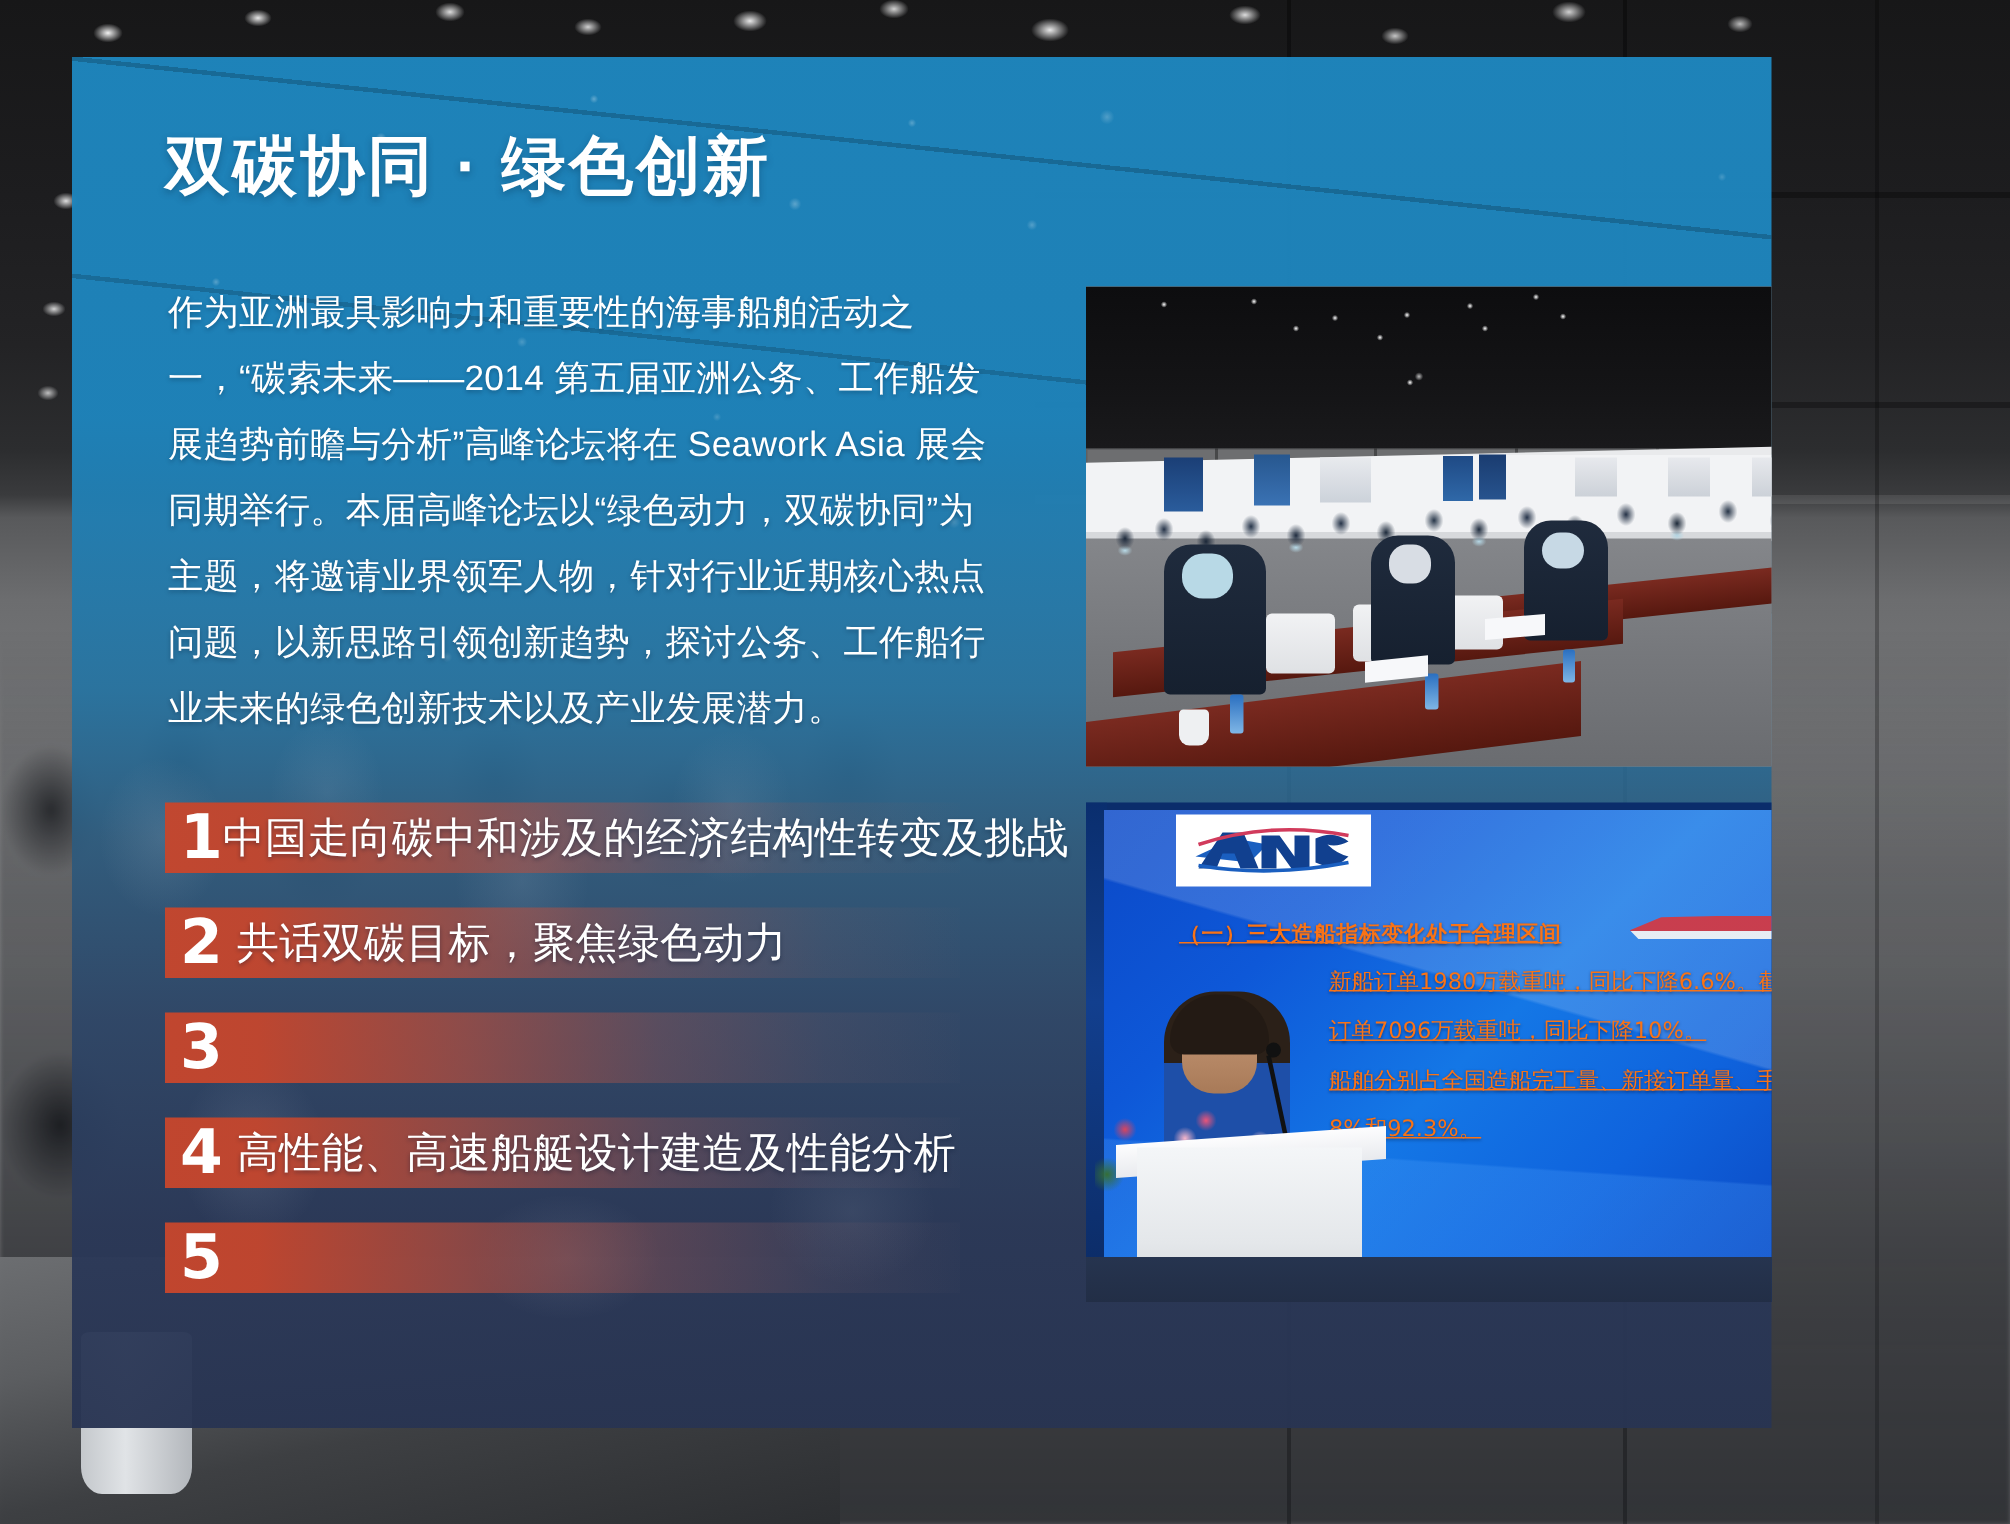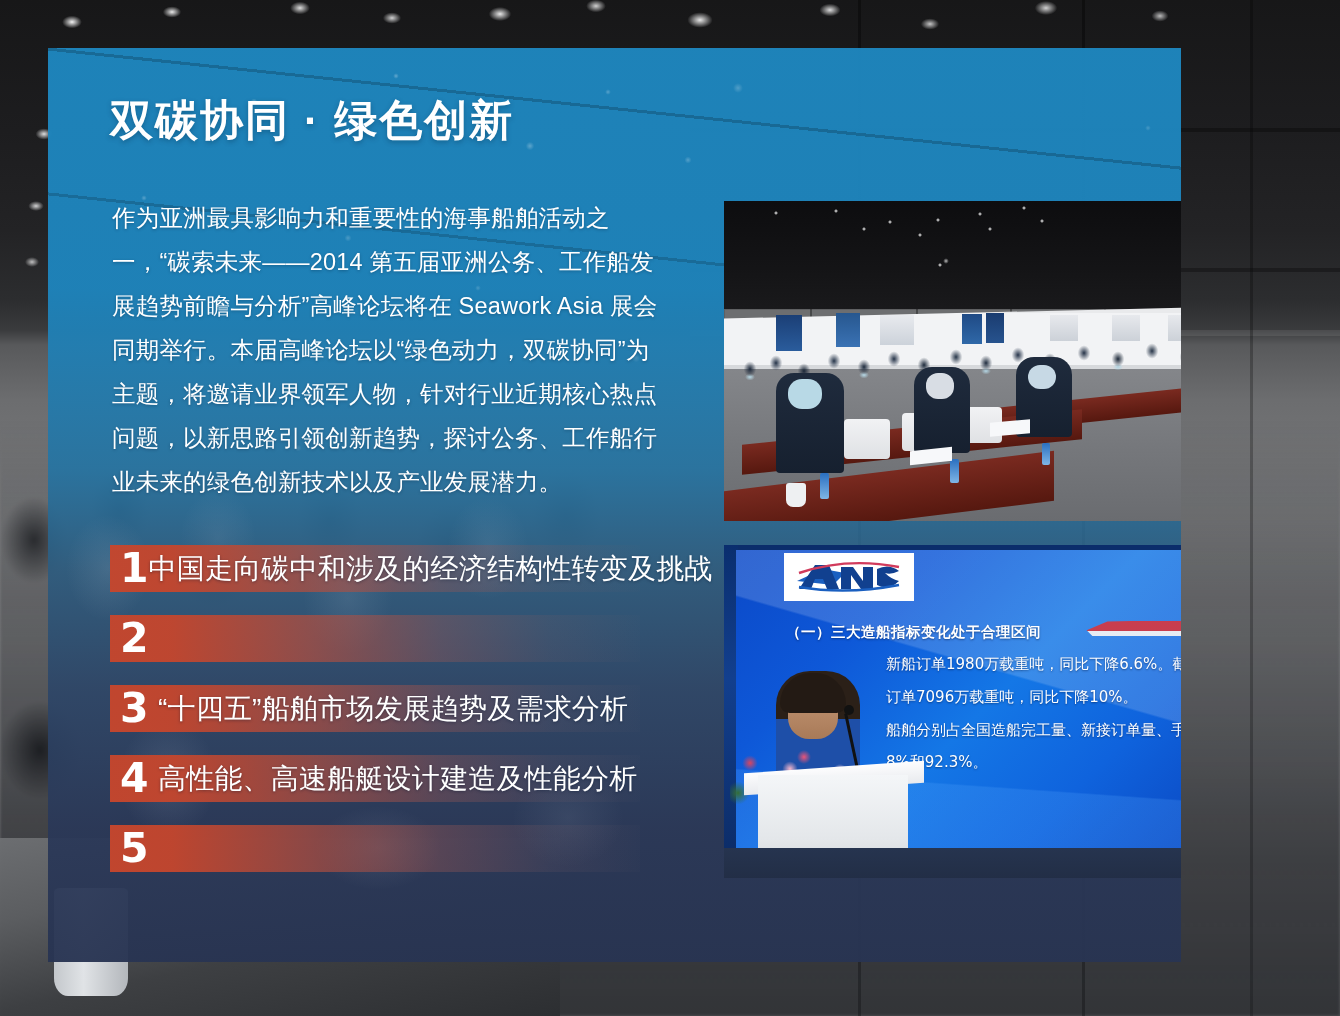--- a/index.html
+++ b/index.html
@@ -87,21 +87,21 @@
     position: absolute;
     left: 54px; top: 888px; width: 74px; height: 108px;
     background: linear-gradient(90deg, #cfd3d7, #eef1f4 40%, #bdc1c6);
     border-radius: 6px 6px 14px 14px / 4px 4px 18px 18px;
     opacity: .92;
   }
 
   
   .panel {
     position: absolute;
-    left: 48px; top: 48px;
+    left: 48px; top: 38px;
     width: 1133px; height: 914px;
     overflow: hidden;
     background:
       linear-gradient(180deg,
         rgba(30,134,190,.97) 0px,
         rgba(30,132,188,.96) 240px,
         rgba(38,116,162,.93) 420px,
         rgba(44,92,128,.90) 520px,
         rgba(45,70,104,.92) 640px,
         rgba(42,56,88,.94) 780px,
@@ -360,23 +360,24 @@
   .ps-logo svg { display: block; }
   .ps-ship {
     position: absolute; right: 6px; top: 60px; width: 130px; height: 36px;
     background:
       linear-gradient(180deg, transparent 0 44%, #d03a46 44% 72%, #f0f2f4 72% 86%, transparent 86%);
     clip-path: polygon(2% 70%, 18% 46%, 92% 40%, 100% 62%, 88% 92%, 8% 92%);
     opacity: .95;
   }
   .ps-slide-text {
     position: absolute; left: 62px; top: 78px; right: 6px;
-    color: #ffffff;
+    color: #f97316;
     font-family: "DejaVu Sans", sans-serif;
     text-shadow: 0 1px 2px rgba(0,20,60,.5);
+    text-decoration: underline;
   }
   .ps-heading { font-size: 14.5px; font-weight: bold; margin-bottom: 13px; letter-spacing: .5px; }
   .ps-line { font-size: 15px; margin-bottom: 14px; line-height: 1.25; white-space: nowrap; }
   .ps-line.indent { padding-left: 42px; }
   .ps-line.indent2 { padding-left: 100px; }
 
   .ps-speaker {
     position: absolute; left: 52px; top: 126px; width: 84px; height: 140px;
     background: linear-gradient(180deg, #2b2018 0 34%, #1e4fa8 34% 100%);
     border-radius: 34px 34px 0 0;
@@ -452,26 +453,26 @@
 
       <div class="agenda-item">
         <div class="agenda-bar"></div>
         <div class="agenda-num">1</div>
         <div class="agenda-text">中国走向碳中和涉及的经济结构性转变及挑战</div>
       </div>
 
       <div class="agenda-item">
         <div class="agenda-bar"></div>
         <div class="agenda-num">2</div>
+        <div class="agenda-text">共话双碳目标，聚焦绿色动力</div>
       </div>
 
       <div class="agenda-item">
         <div class="agenda-bar"></div>
         <div class="agenda-num">3</div>
-        <div class="agenda-text">“十四五”船舶市场发展趋势及需求分析</div>
       </div>
 
       <div class="agenda-item">
         <div class="agenda-bar"></div>
         <div class="agenda-num">4</div>
         <div class="agenda-text">高性能、高速船艇设计建造及性能分析</div>
       </div>
 
       <div class="agenda-item">
         <div class="agenda-bar"></div>

